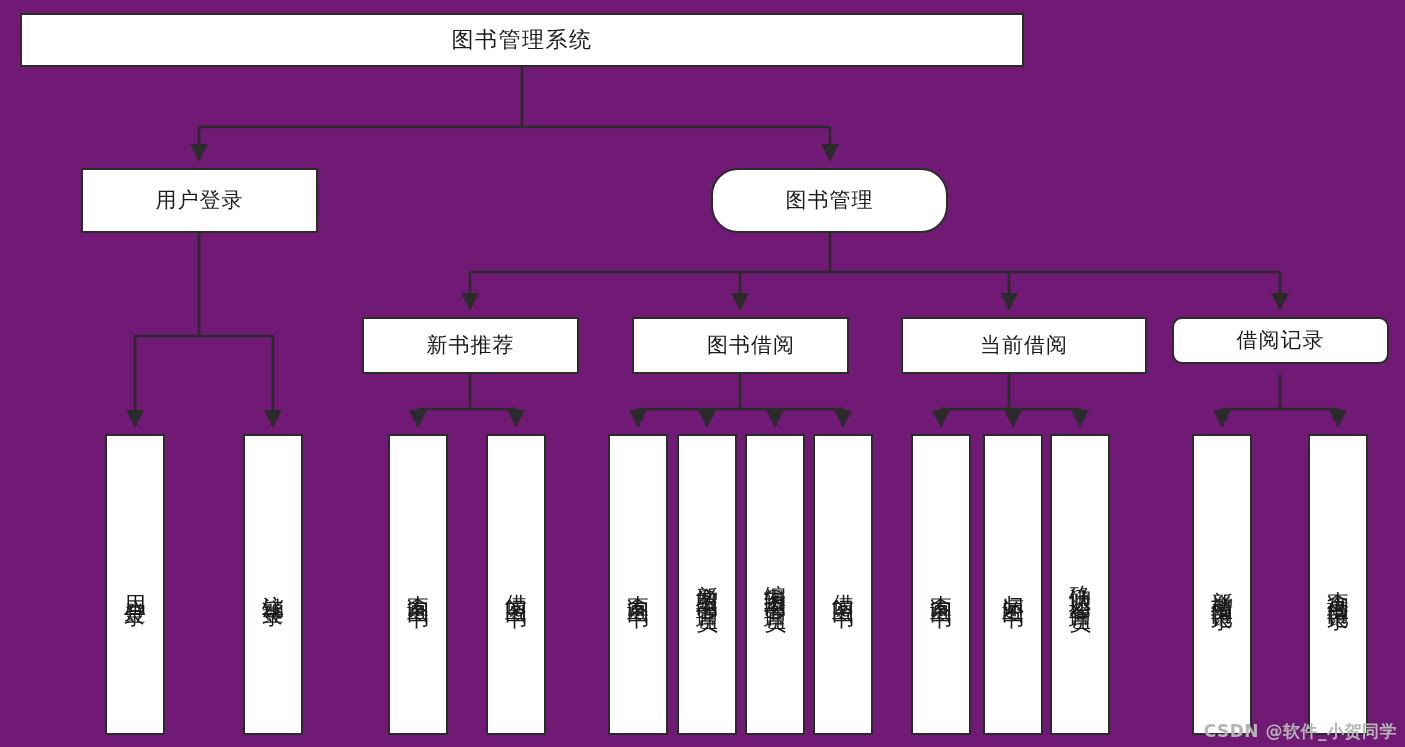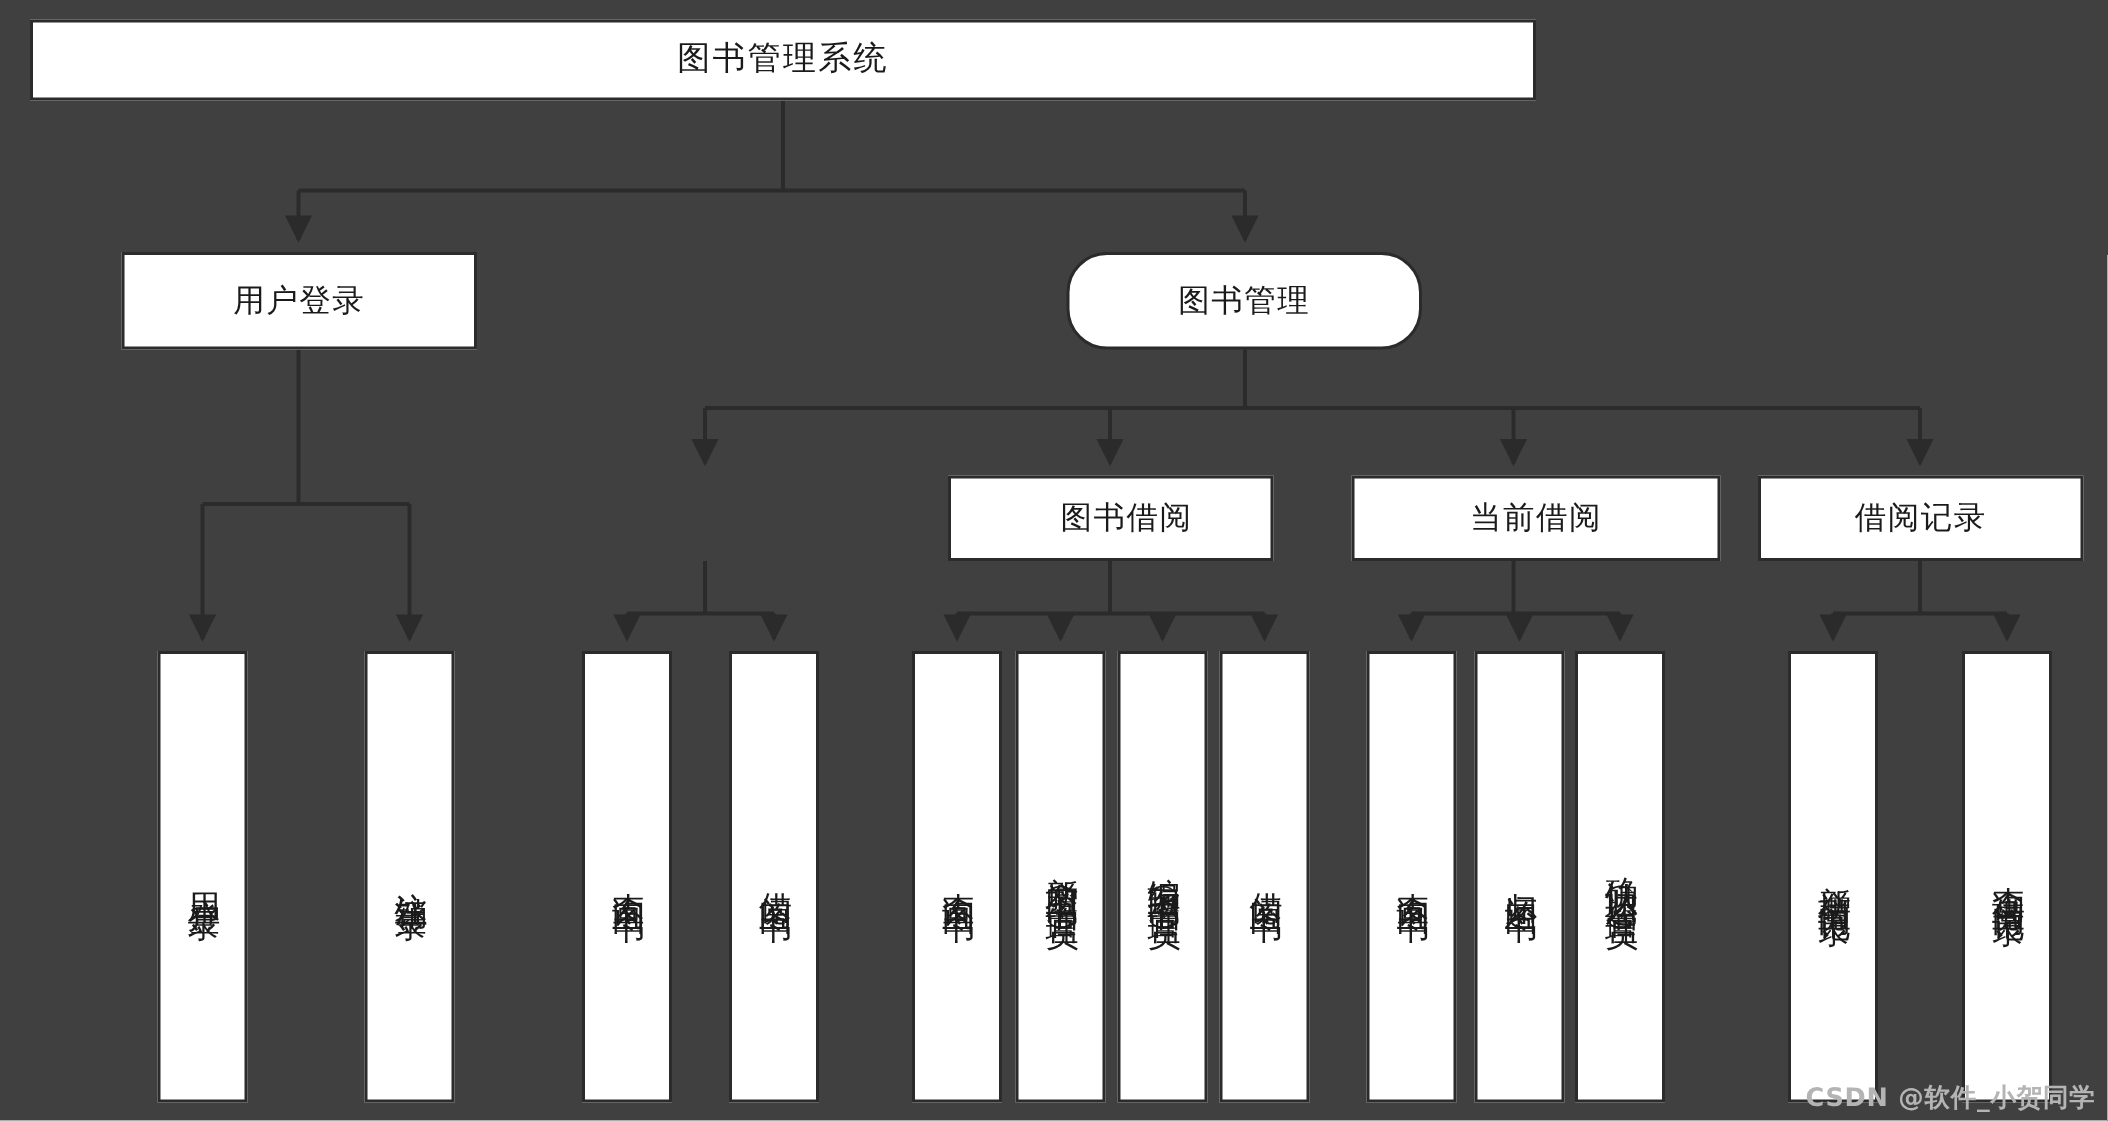--- a/index.html
+++ b/index.html
@@ -7,21 +7,21 @@
     padding: 0;
     background: #ffffff;
   }
   body {
     font-family: "DejaVu Sans", "Liberation Sans", sans-serif;
   }
   #diagram-root {
     position: relative;
     width: 1405px;
     height: 747px;
-    background: #404040;
+    background: #701a75;
     overflow: hidden;
   }
   #edge-layer {
     position: absolute;
     left: 0;
     top: 0;
     width: 1405px;
     height: 747px;
   }
   .node {
@@ -132,27 +132,30 @@
     <span class="node-label">图书管理系统</span>
   </div>
 
   <div class="node horizontal" style="left:81px; top:168px; width:237px; height:65px;">
     <span class="node-label">用户登录</span>
   </div>
   <div class="node horizontal" style="left:711px; top:168px; width:237px; height:65px;border-radius:27px;">
     <span class="node-label">图书管理</span>
   </div>
 
+  <div class="node horizontal" style="left:362px; top:317px; width:217px; height:57px;">
+    <span class="node-label">新书推荐</span>
+  </div>
   <div class="node horizontal" style="left:632px; top:317px; width:217px; height:57px;padding-left:21px;">
     <span class="node-label">图书借阅</span>
   </div>
   <div class="node horizontal" style="left:901px; top:317px; width:246px; height:57px;">
     <span class="node-label">当前借阅</span>
   </div>
-  <div class="node horizontal" style="left:1172px; top:317px; width:217px; height:57px;">
+  <div class="node horizontal" style="left:1172px; top:317px; width:217px; height:47px;border-radius:10px;">
     <span class="node-label">借阅记录</span>
   </div>
 
   <div class="node vertical" style="left:105px; top:434px; width:60px; height:301px;">
     <span class="node-label">用户登录</span>
   </div>
   <div class="node vertical" style="left:243px; top:434px; width:60px; height:301px;">
     <span class="node-label">注销登录</span>
   </div>
   <div class="node vertical" style="left:388px; top:434px; width:60px; height:301px;">

